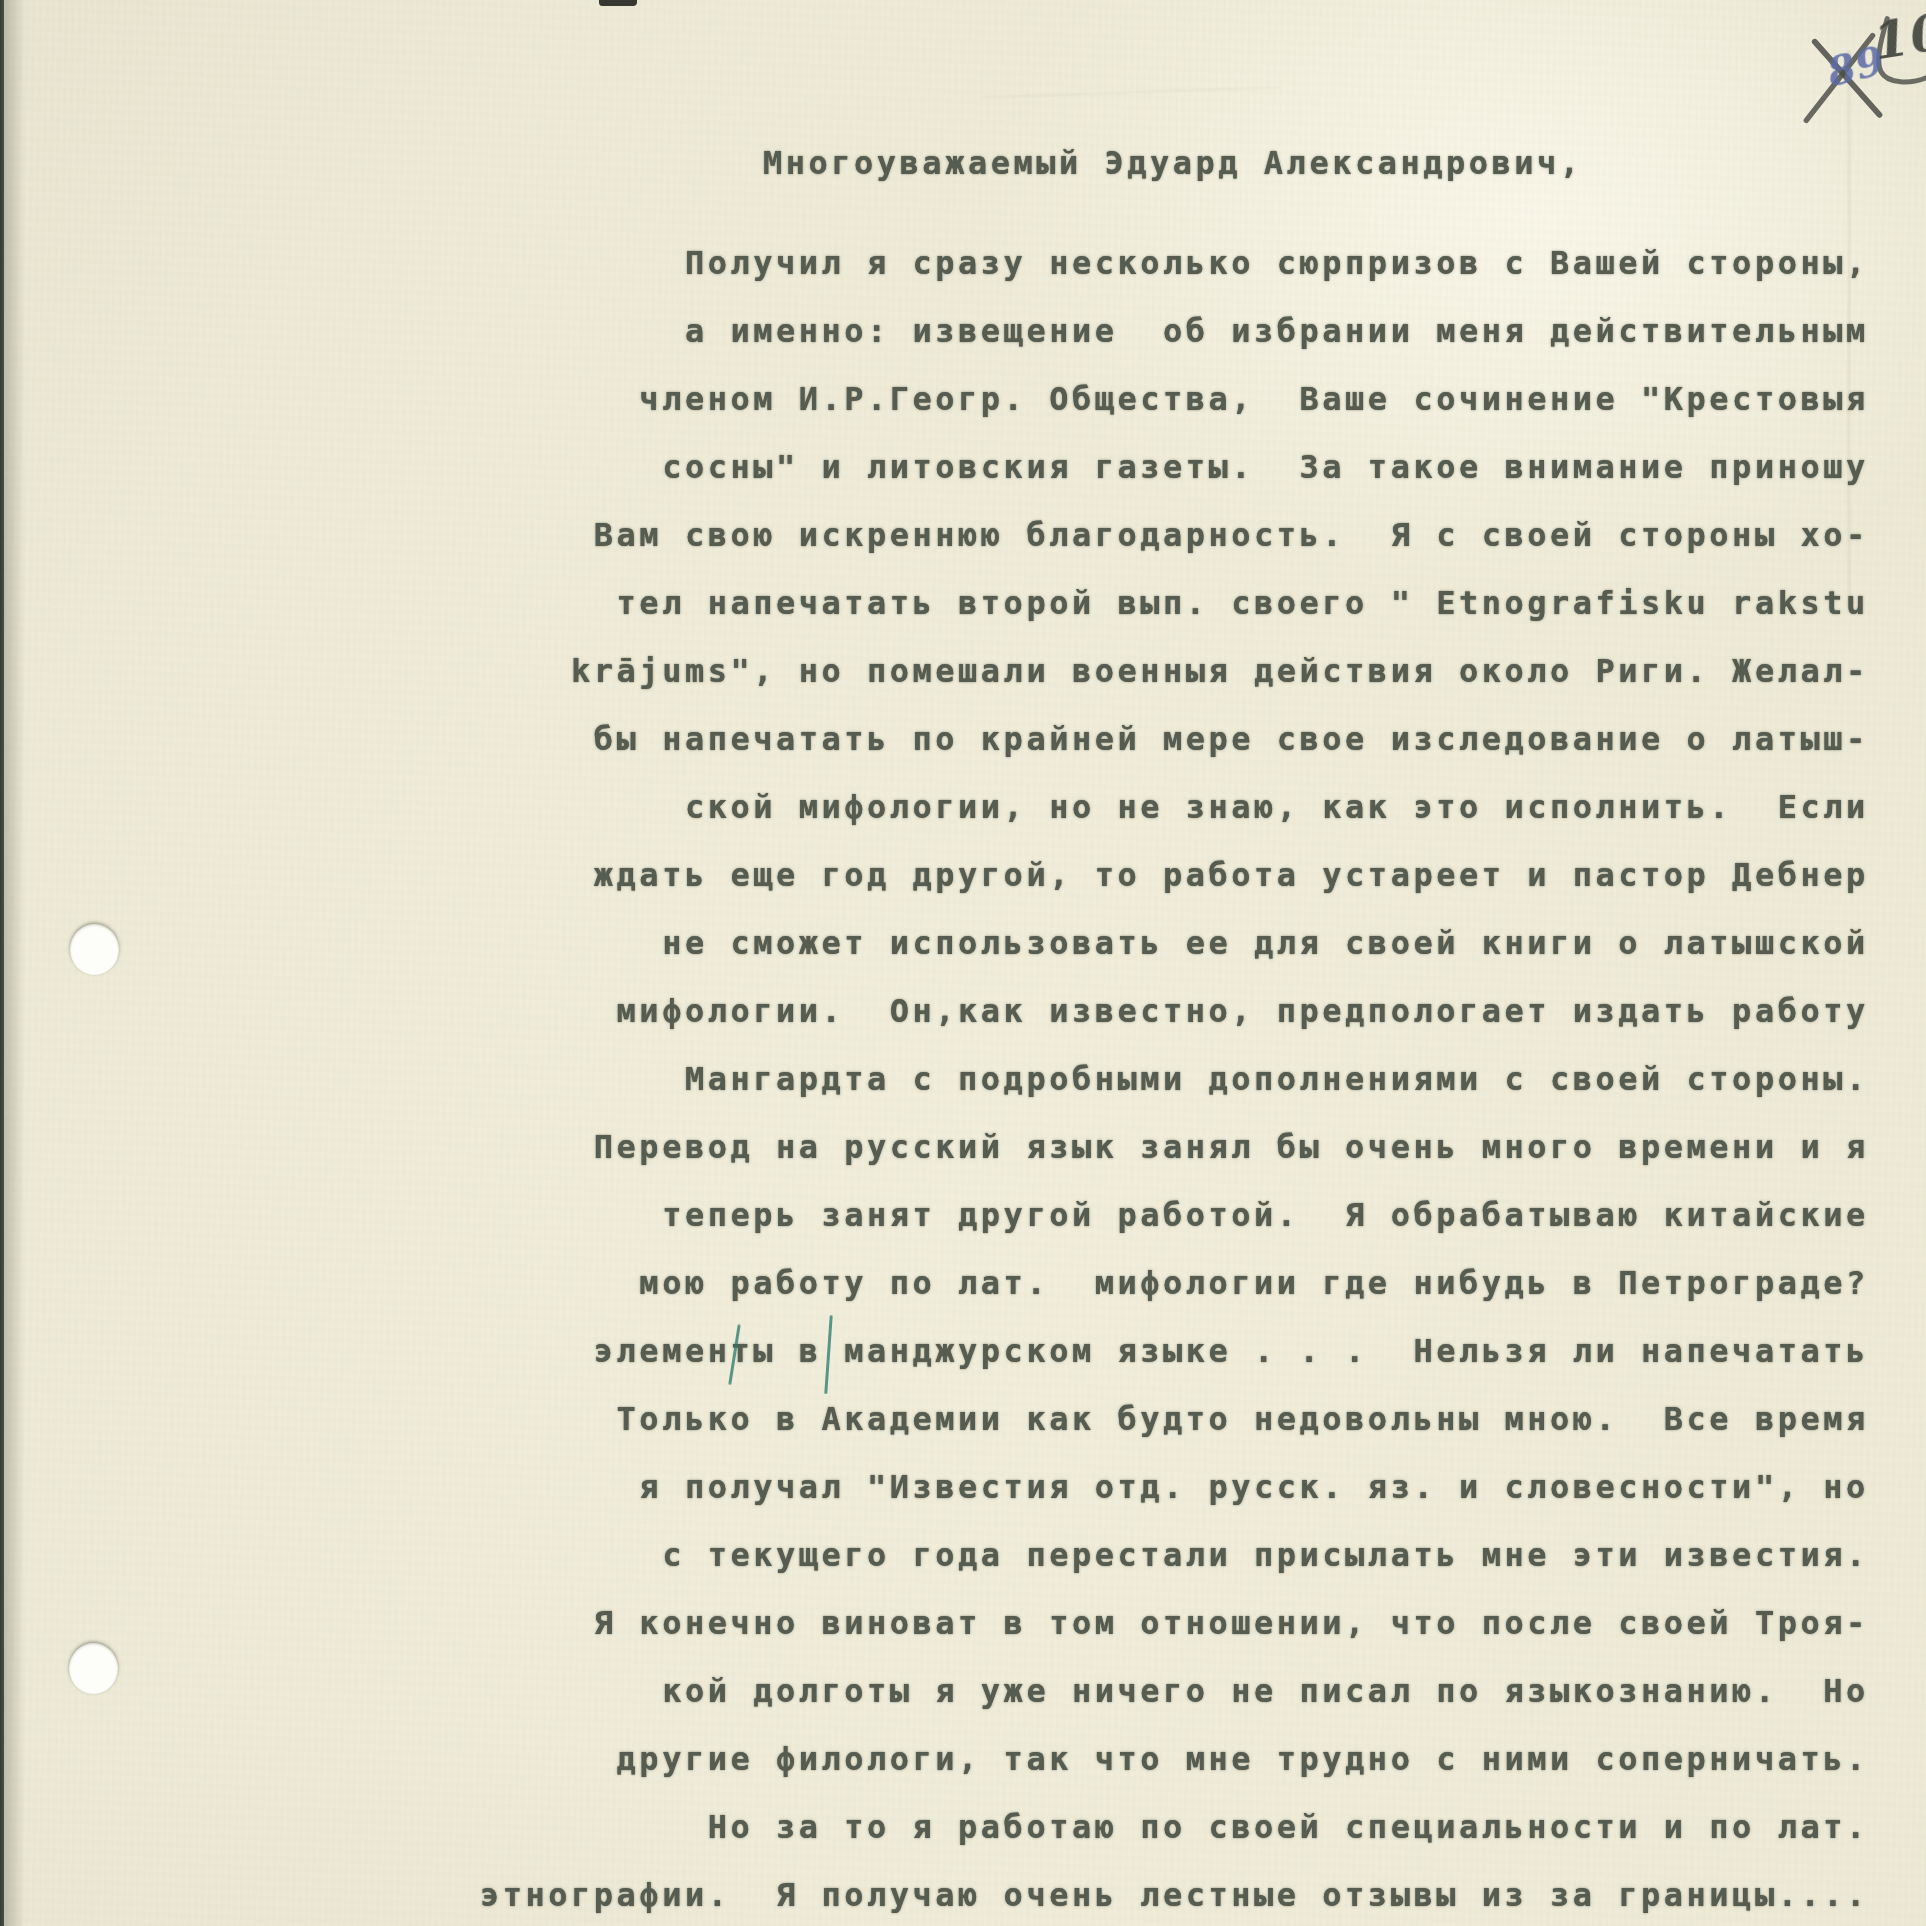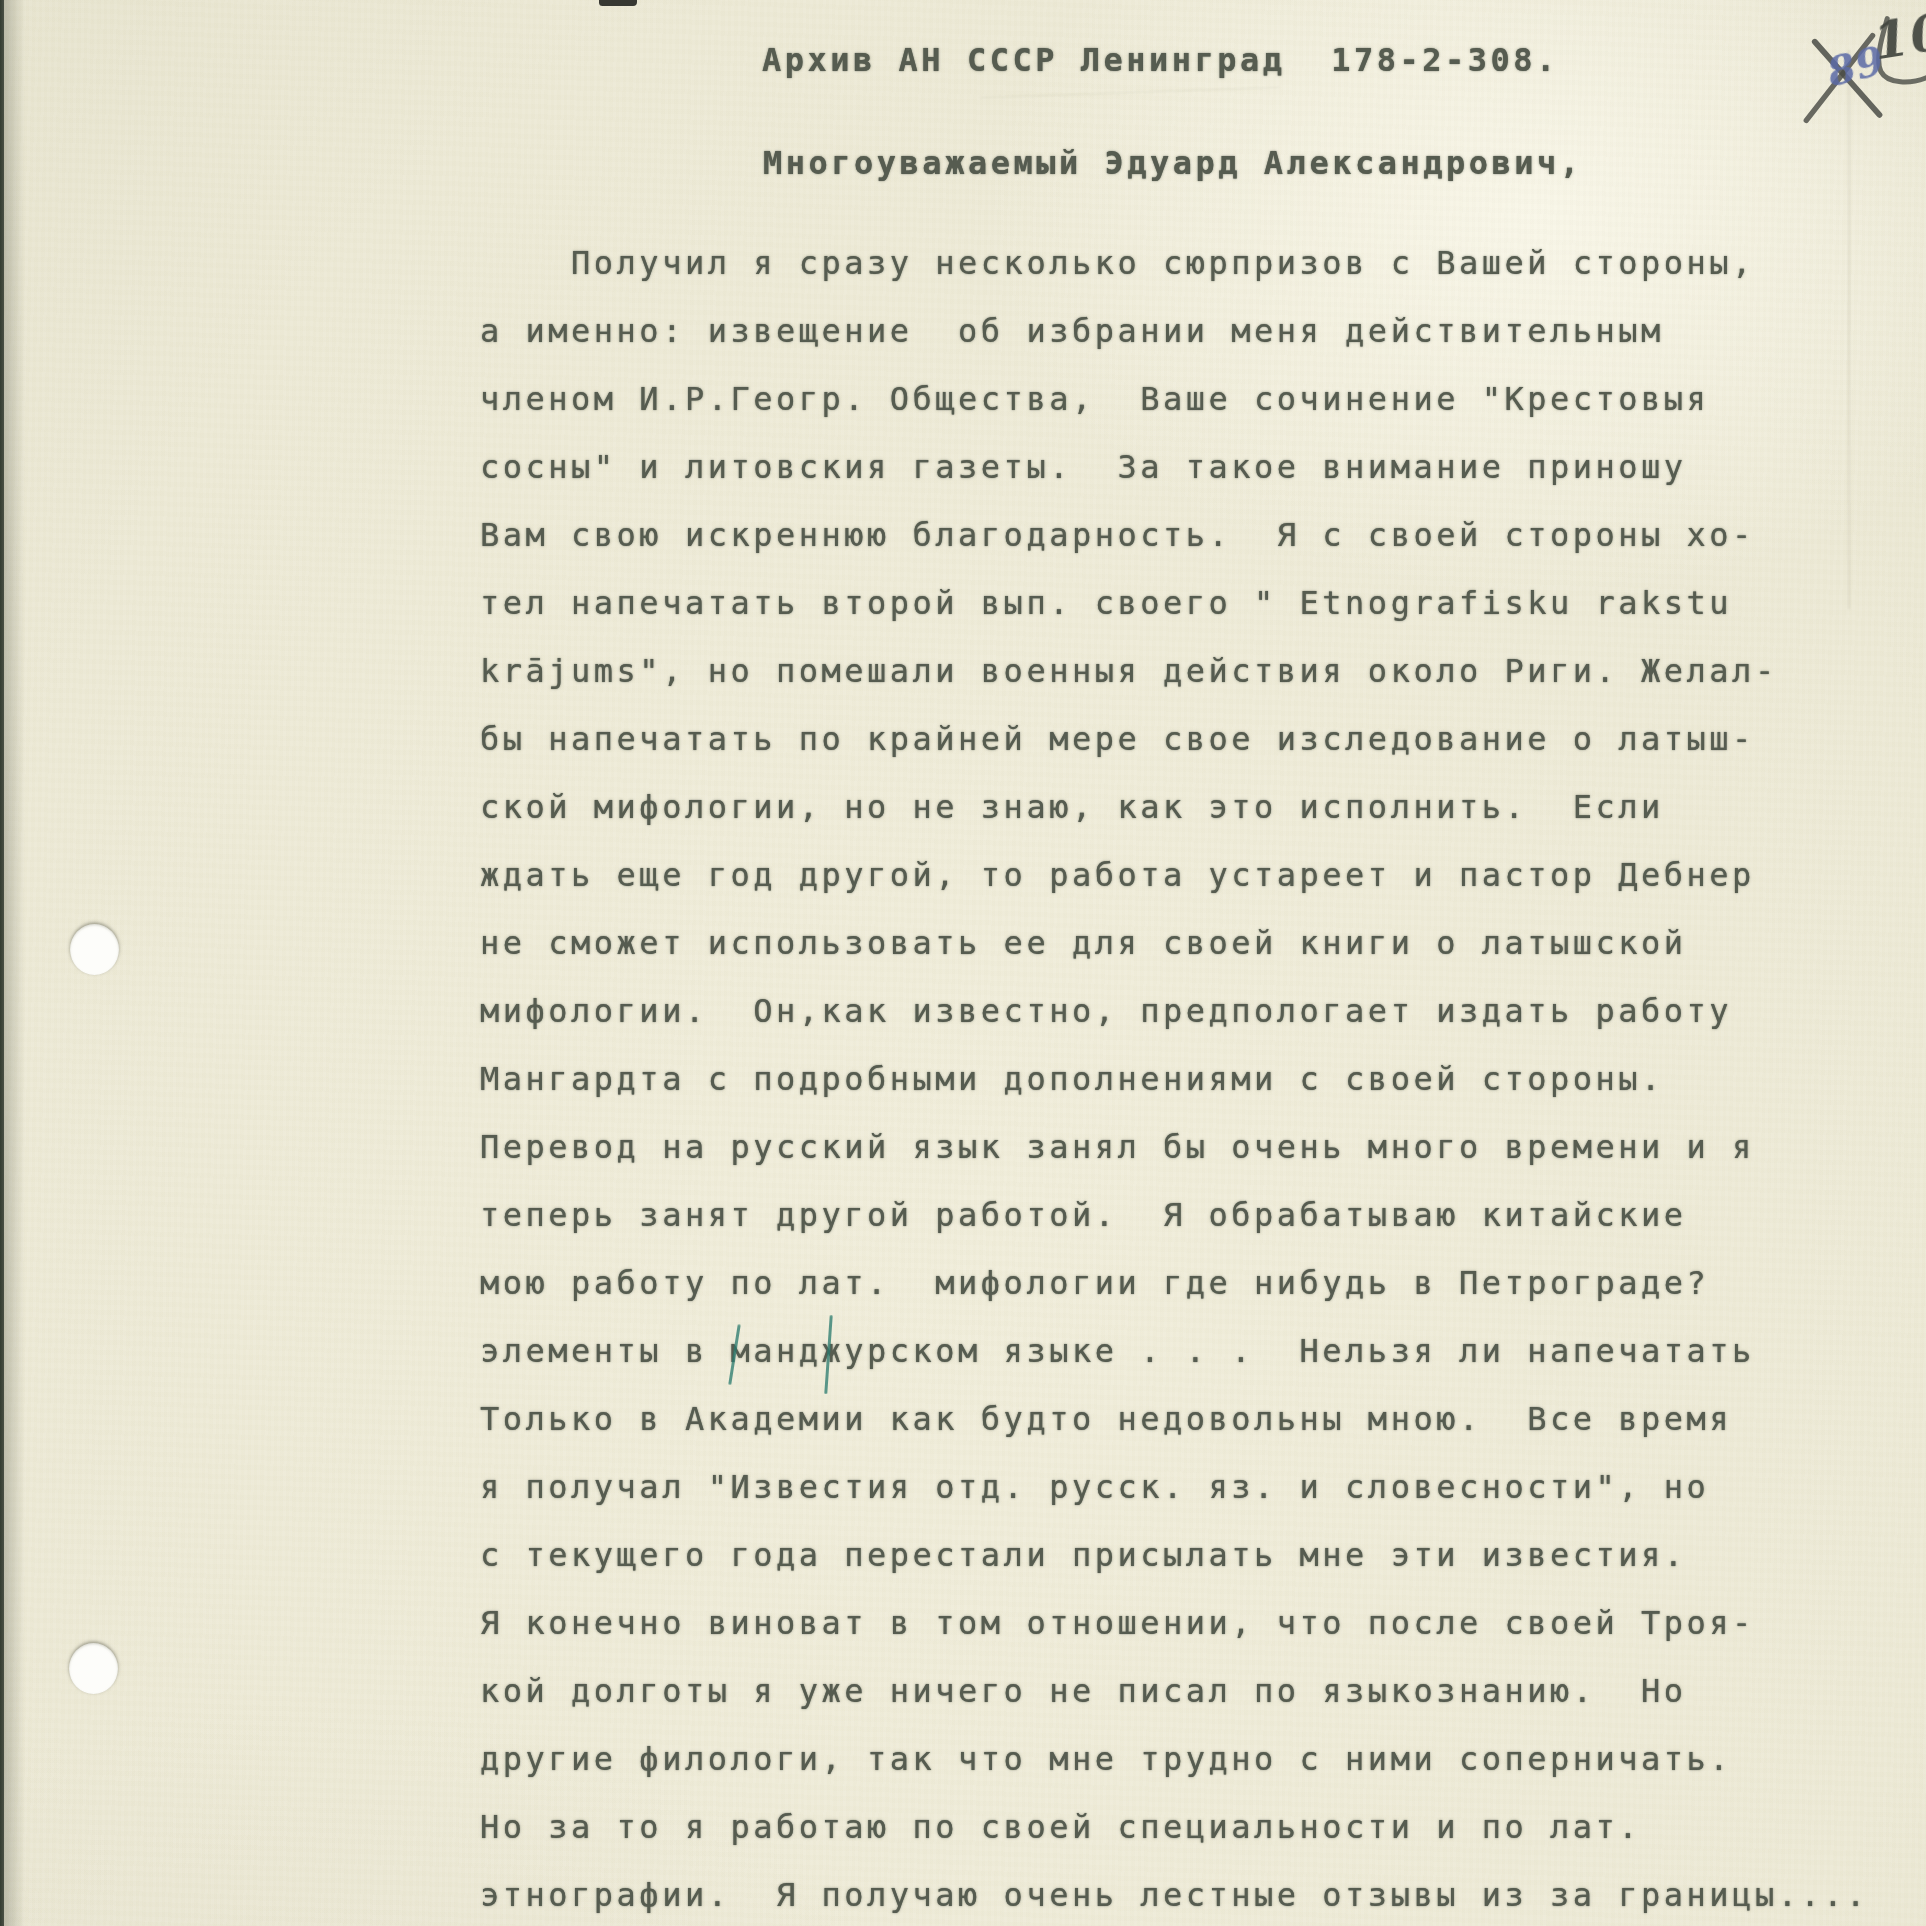--- a/index.html
+++ b/index.html
@@ -29,23 +29,24 @@
     line-height:1;
     white-space:pre;
     text-shadow:0 0 1.2px rgba(86,92,80,.9),0 0 3.5px rgba(86,92,80,.28);
     filter:blur(0.3px);
   }
   .body-lines{
     position:absolute;left:480px;top:229px;
   }
   .body-lines .tl{
     height:68px;line-height:68px;white-space:pre;
-    color:#565c50;font-weight:400;font-size:32px;letter-spacing:3.5px;
+    color:#565c50;font-weight:700;font-size:32px;letter-spacing:3.5px;
     text-shadow:0 0 1.2px rgba(86,92,80,.9),0 0 3.5px rgba(86,92,80,.28);
     filter:blur(0.3px);
+    text-align:right;
   }
   .punch-hole{
     position:absolute;width:49px;height:51px;border-radius:50%;
     background:#fdfdfa;
     box-shadow:0 -1.5px 3.5px rgba(90,90,75,.55), inset 0 1.2px 2.3px rgba(150,150,130,.35);
   }
   .scan-edge-left{
     position:absolute;left:0;top:0;width:4.2px;height:2702px;
     background:linear-gradient(90deg,#333c31,#4a5044);
   }
@@ -93,21 +94,20 @@
 
   <div class="texture"></div>
 
   <div class="scan-edge-left"></div>
   <div class="scan-edge-left-soft"></div>
 
   <div class="top-smudge"></div>
   <div class="crease-right"></div>
   <div class="crease-mid"></div>
 
-  <div class="typed" style="left:762px;top:44px;">Архив АН СССР Ленинград  178-2-308.</div>
 
   <div class="annotation">
     <svg width="208" height="216" viewBox="0 0 540 560">
 
       <path d="M 150 108 L 318 298" stroke="#4a4c46" stroke-width="15" stroke-linecap="round" fill="none" opacity="0.85"></path>
       <path d="M 300 92 L 128 312" stroke="#4a4c46" stroke-width="14" stroke-linecap="round" fill="none" opacity="0.82"></path>
 
       <path d="M 338 48 C 320 110, 308 158, 322 186 C 338 216, 398 222, 452 196" stroke="#4a4c46" stroke-width="13" stroke-linecap="round" fill="none" opacity="0.8"></path>
     </svg>
     <span class="crossed-89" style="left:70px;top:42px;position:absolute;">89</span>

